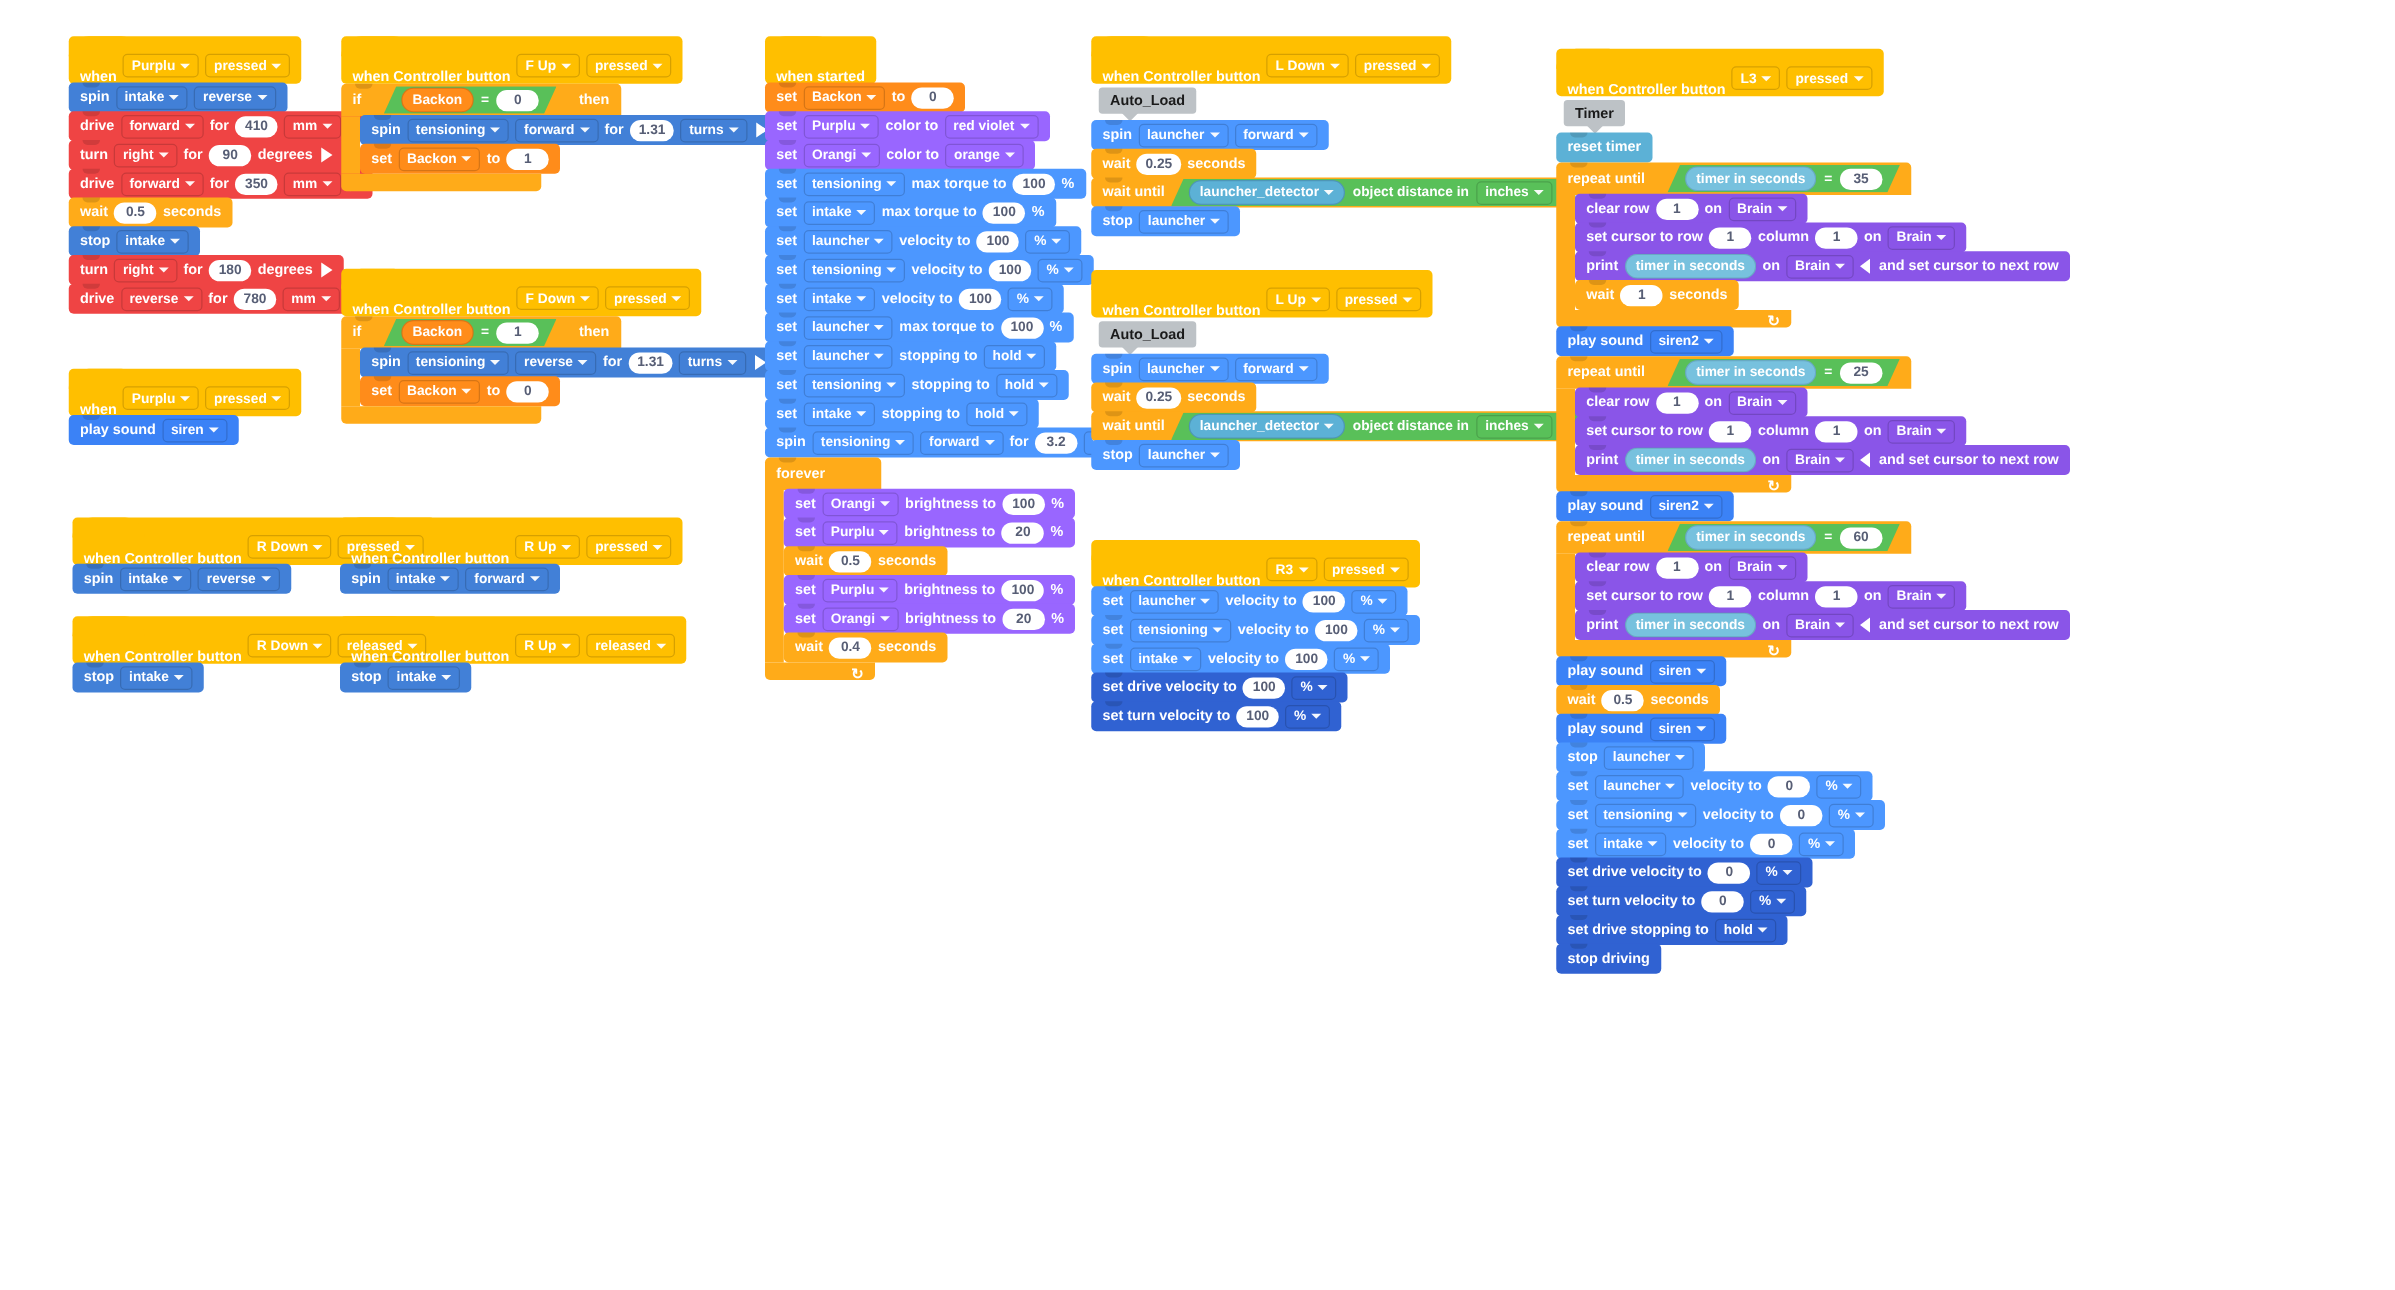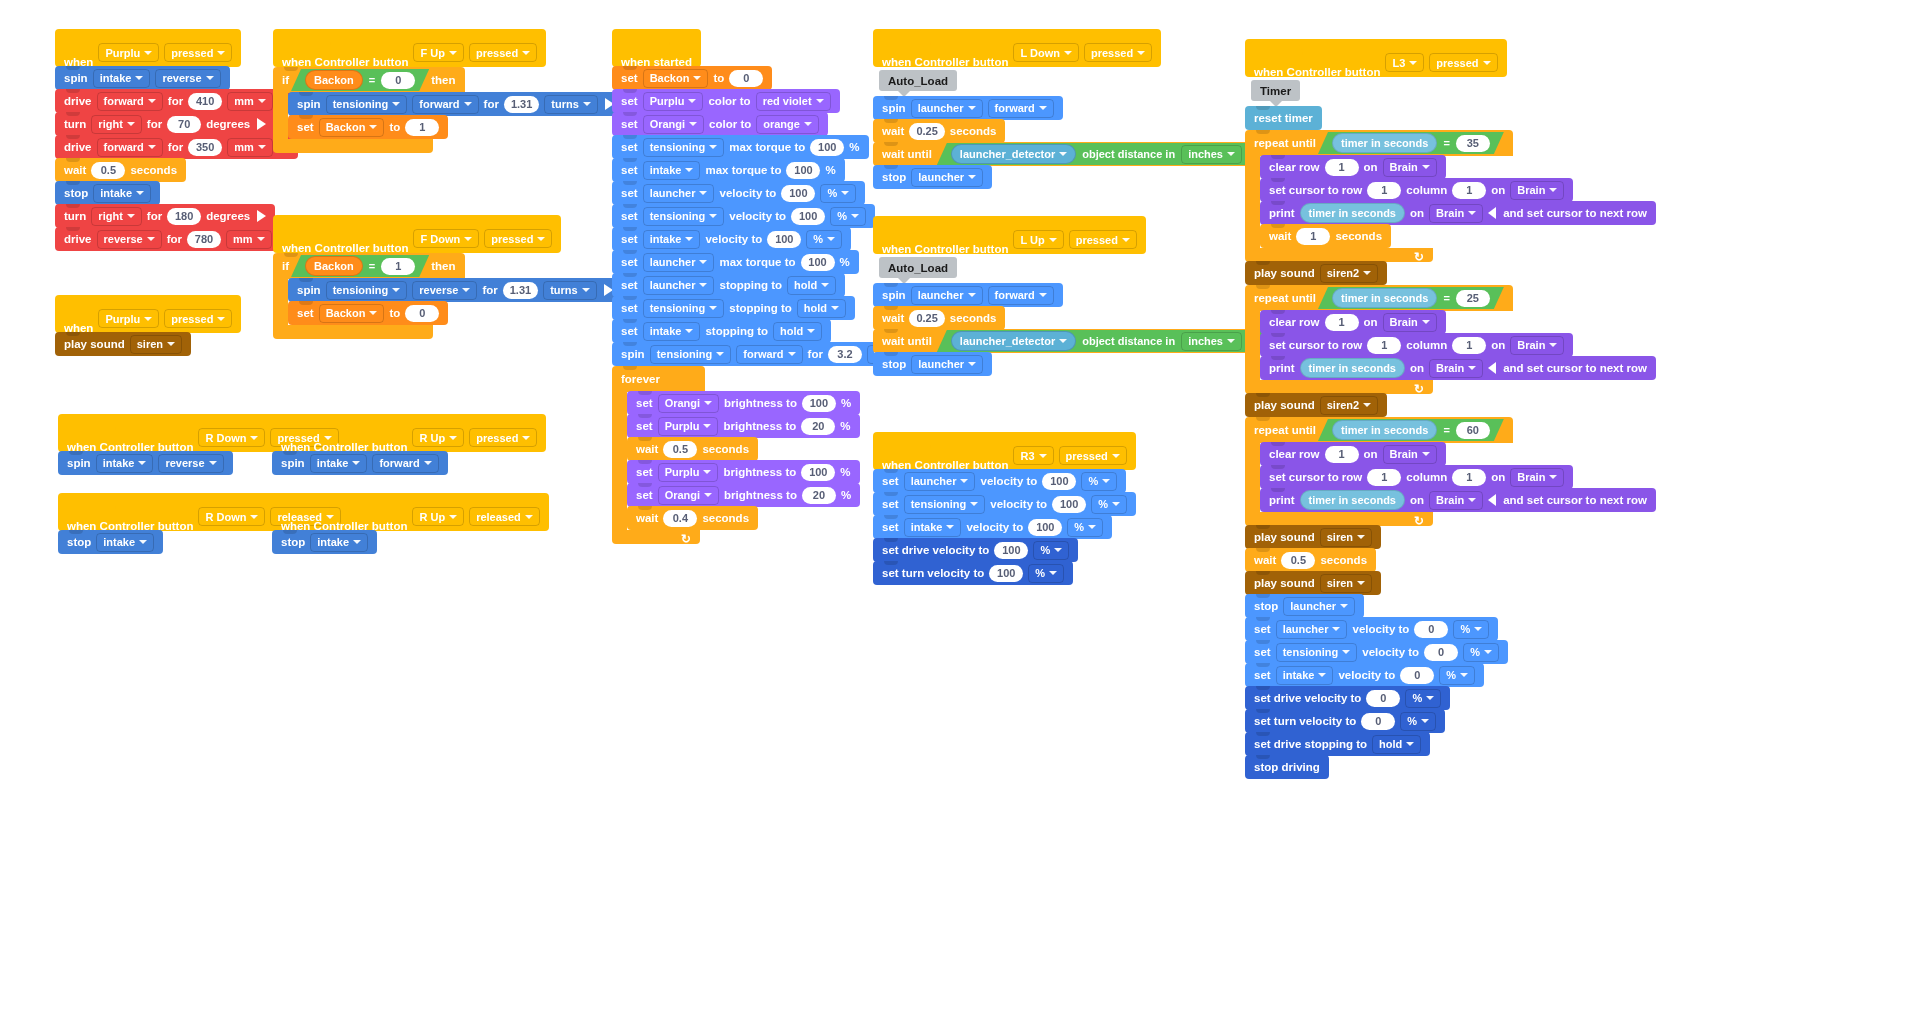--- a/index.html
+++ b/index.html
@@ -27,21 +27,21 @@
     background:rgba(0,0,0,0.13);border-radius:0 0 4px 4px;
   }
 
   
   .c-motion{background:#4C97FF;}
   .c-motion2{background:#4280D7;}
   .c-drive{background:#ef4444;}
   .c-drivetrain{background:#3062D2;}
   .c-looks{background:#9966FF;}
   .c-looks-d{background:#8A55E8;}
-  .c-sound{background:#a16207;text-align:right;}
+  .c-sound{background:#3b82f6;text-align:right;}
   .c-events{background:#FFBF00;}
   .c-control{background:#FFAB19;}
   .c-sensing{background:#5CB1D6;}
   .c-variables{background:#FF8C1A;}
 
   
   .hat{position:relative;padding-top:14px;height:38px;border-radius:4px 4px 4px 4px;align-items:flex-end;padding-bottom:5px;}
   .hat::after{
     content:"";position:absolute;left:0;top:-0px;width:58px;height:16px;
     background:inherit;border-radius:26px 26px 0 0;
@@ -78,21 +78,21 @@
   .hex{
     display:inline-flex;align-items:center;gap:6px;height:22px;padding:0 14px;
     color:#fff;font-size:11px;font-weight:bold;
     clip-path:polygon(9px 0,100% 0,calc(100% - 9px) 100%,0 100%);
   }
   .hex.op{background:#59C059;clip-path:polygon(10px 0,100% 0,calc(100% - 10px) 100%,0 100%);}
 
   
   .cblk{display:inline-block;}
   .cbar{
-    display:inline-flex;align-items:center;gap:2px;height:26px;padding:0 9px;
+    display:inline-flex;align-items:center;gap:18px;height:26px;padding:0 9px;
     border-radius:4px 4px 0 0;color:#fff;font-size:11.5px;font-weight:bold;white-space:nowrap;
     position:relative;
   }
   .cbar.stackn::before{
     content:"";position:absolute;left:11px;top:0;width:14px;height:4px;
     background:rgba(0,0,0,0.13);border-radius:0 0 4px 4px;
   }
   .cbody{display:flex;}
   .cspine{width:15px;flex:0 0 15px;}
   .cinner{padding:0;}
@@ -173,21 +173,21 @@
       <i class="play-arrow"></i>
     </div></div>
 
     <div class="row"><div class="blk stack c-drive">
       <span class="lbl">turn</span>
       <span class="field">
             <span>right</span>
             <i class="arrow"></i>
           </span>
       <span class="lbl">for</span>
-      <span class="num">70</span>
+      <span class="num">90</span>
       <span class="lbl">degrees</span>
       <i class="play-arrow"></i>
     </div></div>
 
     <div class="row"><div class="blk stack c-drive">
       <span class="lbl">drive</span>
       <span class="field">
             <span>forward</span>
             <i class="arrow"></i>
           </span>

